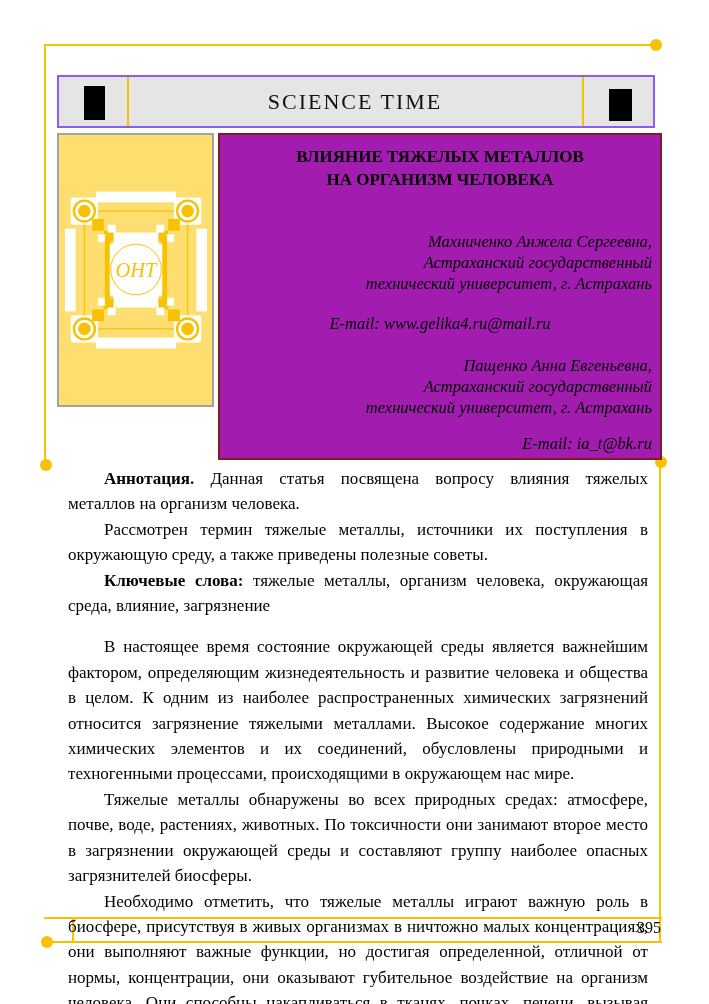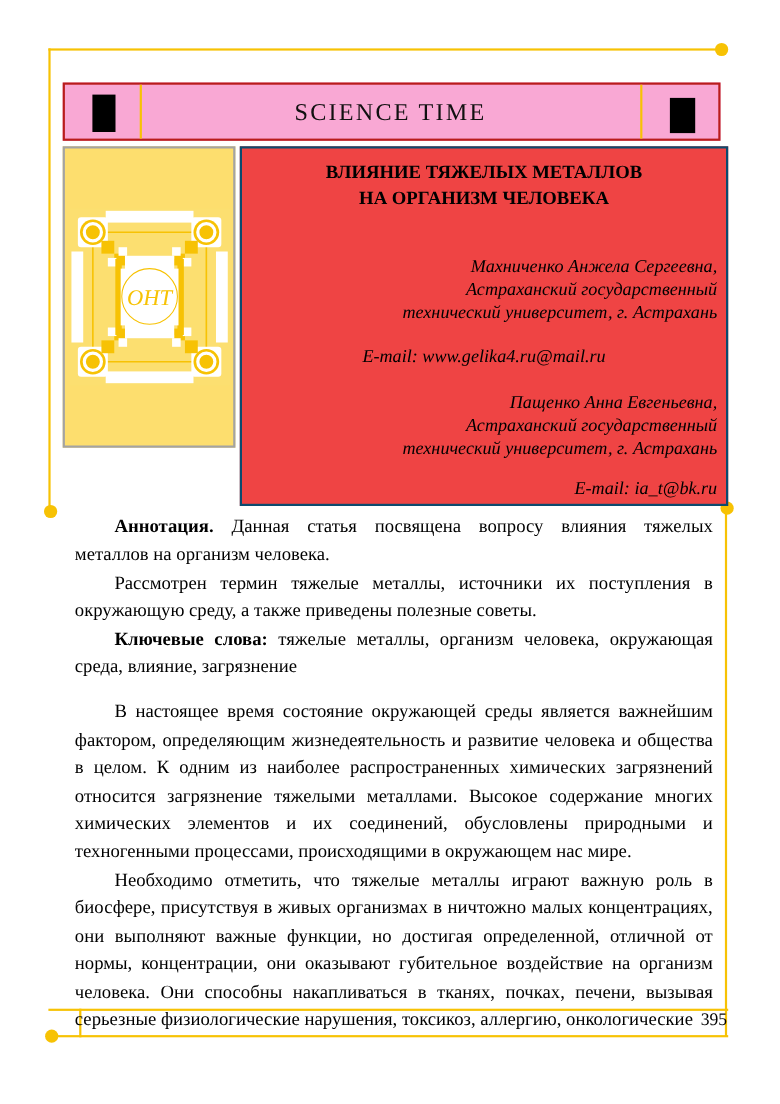--- a/index.html
+++ b/index.html
@@ -12,41 +12,41 @@
     color: #000;
     overflow: hidden;
   }
   
   .gline { position: absolute; background: #F7C204; }
   .gdot  { position: absolute; width: 12px; height: 12px; border-radius: 50%; background: #F7C204; }
 
   
   .band {
     position: absolute; left: 57px; top: 75px; width: 594px; height: 49px;
-    background: #f9a8d4; border: 2px solid #b91c1c;
+    background: #e5e5e5; border: 2px solid #8b5cf6;
   }
   .band-divider { position: absolute; top: 0; width: 2px; height: 100%; background: #F7C204; }
   .band-block { position: absolute; background: #000; }
   .masthead-title {
     position: absolute; left: 70px; right: 72px; top: 0; height: 100%;
     display: flex; align-items: center; justify-content: center;
     font-size: 22px; letter-spacing: 2px; color: #111;
   }
 
   
   .logo-box {
     position: absolute; left: 57px; top: 133px; width: 153px; height: 270px;
     background: #FDDE6E; border: 2px solid #a3a3a3;
     display: flex; align-items: center; justify-content: center;
   }
 
   
   .title-box {
     position: absolute; left: 218px; top: 133px; width: 440px; height: 323px;
-    background: #ef4444; border: 2px solid #0c4a6e;
+    background: #a21caf; border: 2px solid #7f1d1d;
   }
   .article-title {
     position: absolute; top: 10px; left: 0; right: 0;
     text-align: center; font-weight: bold; font-size: 17px; line-height: 23px;
   }
   .author-block { position: absolute; right: 8px; left: 8px; text-align: right;
     font-style: italic; font-size: 16.5px; line-height: 21px; }
 
   
   .content {
@@ -168,18 +168,19 @@
     </div>
     <div class="author-block" style="top:298px;">E-mail: ia_t@bk.ru</div>
   </div>
 
   <div class="content">
     <p><b>Аннотация.</b> <span>Данная статья посвящена вопросу влияния тяжелых металлов на организм человека.</span></p>
     <p>Рассмотрен термин тяжелые металлы, источники их поступления в окружающую среду, а также приведены полезные советы.</p>
     <p><b>Ключевые слова:</b> <span>тяжелые металлы, организм человека, окружающая среда, влияние, загрязнение</span></p>
 
     <p class="gap-before">В настоящее время состояние окружающей среды является важнейшим фактором, определяющим жизнедеятельность и развитие человека и общества в целом. К одним из наиболее распространенных химических загрязнений относится загрязнение тяжелыми металлами. Высокое содержание многих химических элементов и их соединений, обусловлены природными и техногенными процессами, происходящими в окружающем нас мире.</p>
+    <p>Тяжелые металлы обнаружены во всех природных средах: атмосфере, почве, воде, растениях, животных. По токсичности они занимают второе место в загрязнении окружающей среды и составляют группу наиболее опасных загрязнителей биосферы.</p>
     <p>Необходимо отметить, что тяжелые металлы играют важную роль в биосфере, присутствуя в живых организмах в ничтожно малых концентрациях, они выполняют важные функции, но достигая определенной, отличной от нормы, концентрации, они оказывают губительное воздействие на организм человека. Они способны накапливаться в тканях, почках, печени, вызывая серьезные физиологические нарушения, токсикоз, аллергию, онкологические</p>
   </div>
 
   <div class="page-number">395</div>
 
 </div>
 
 </body></html>

